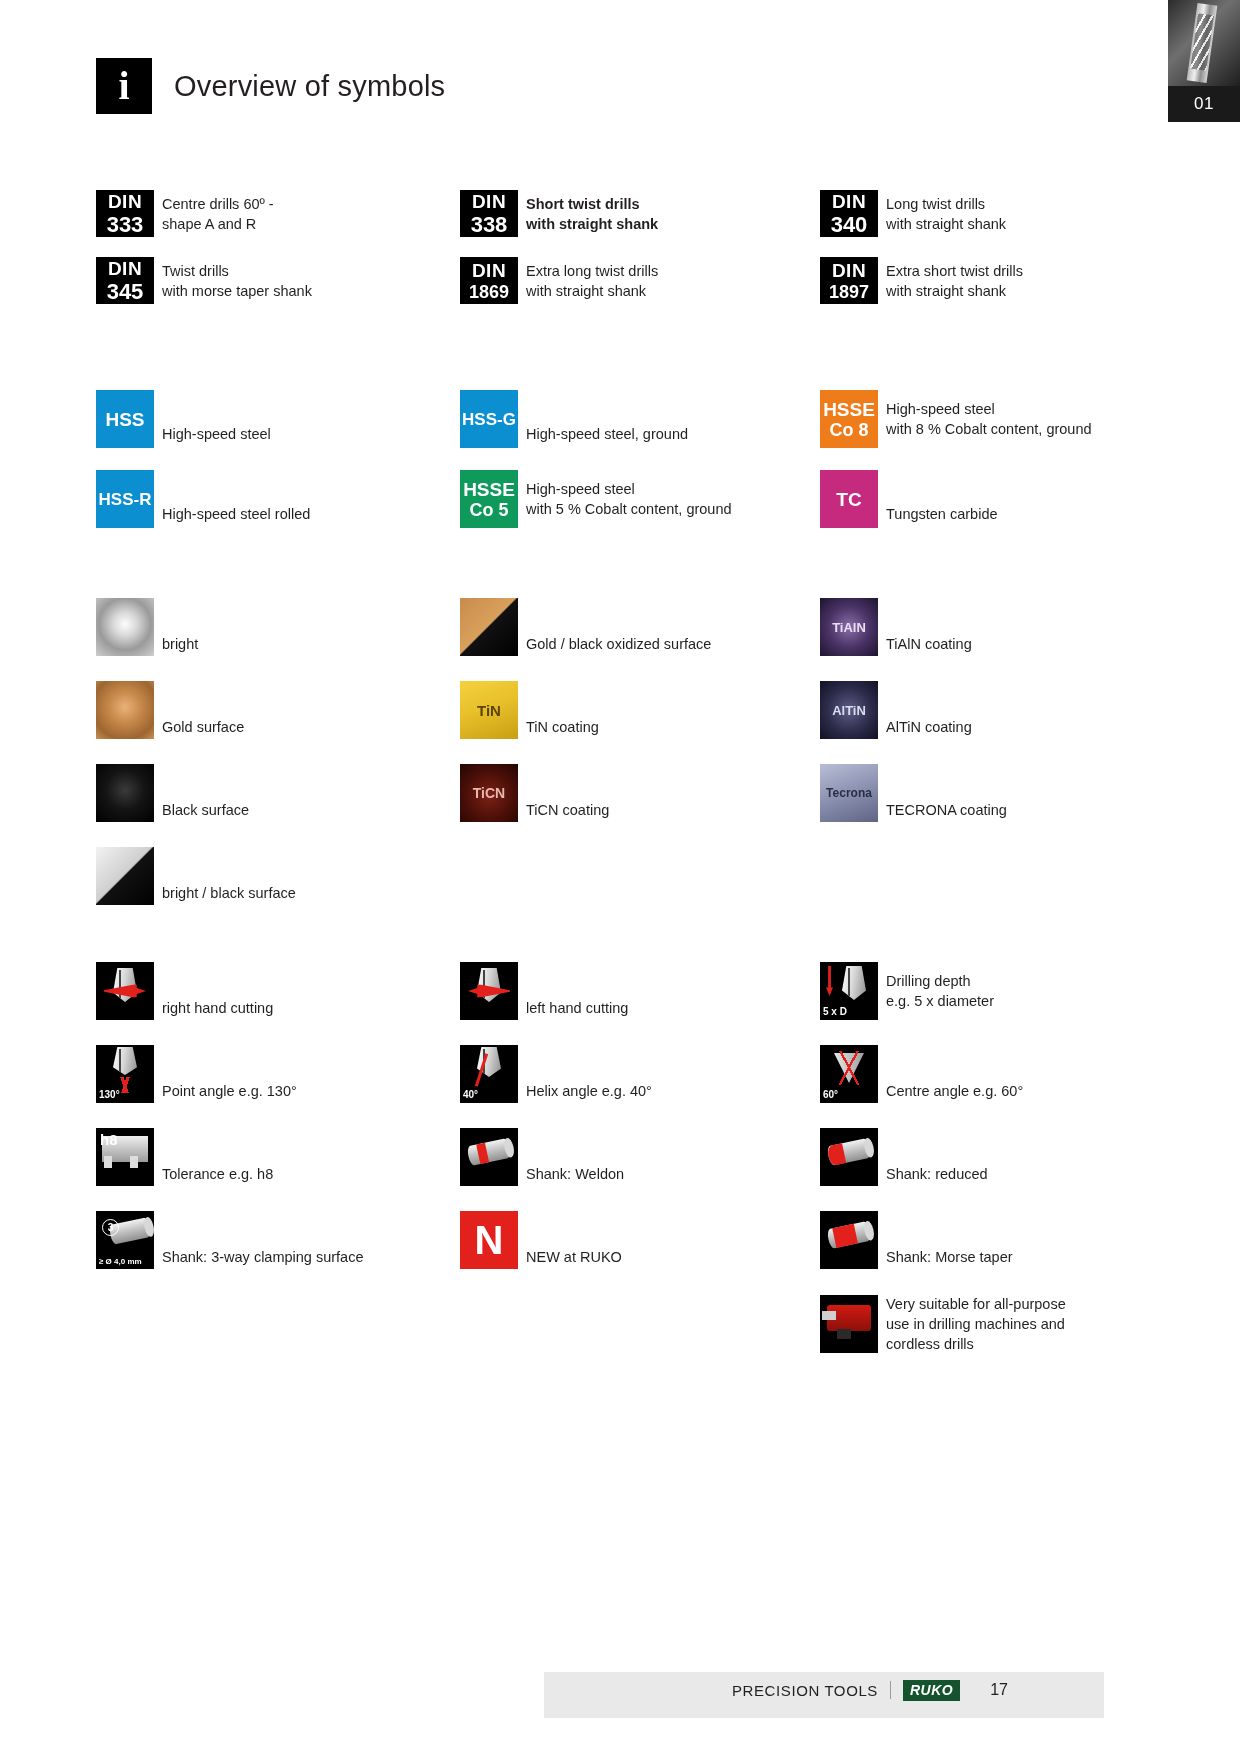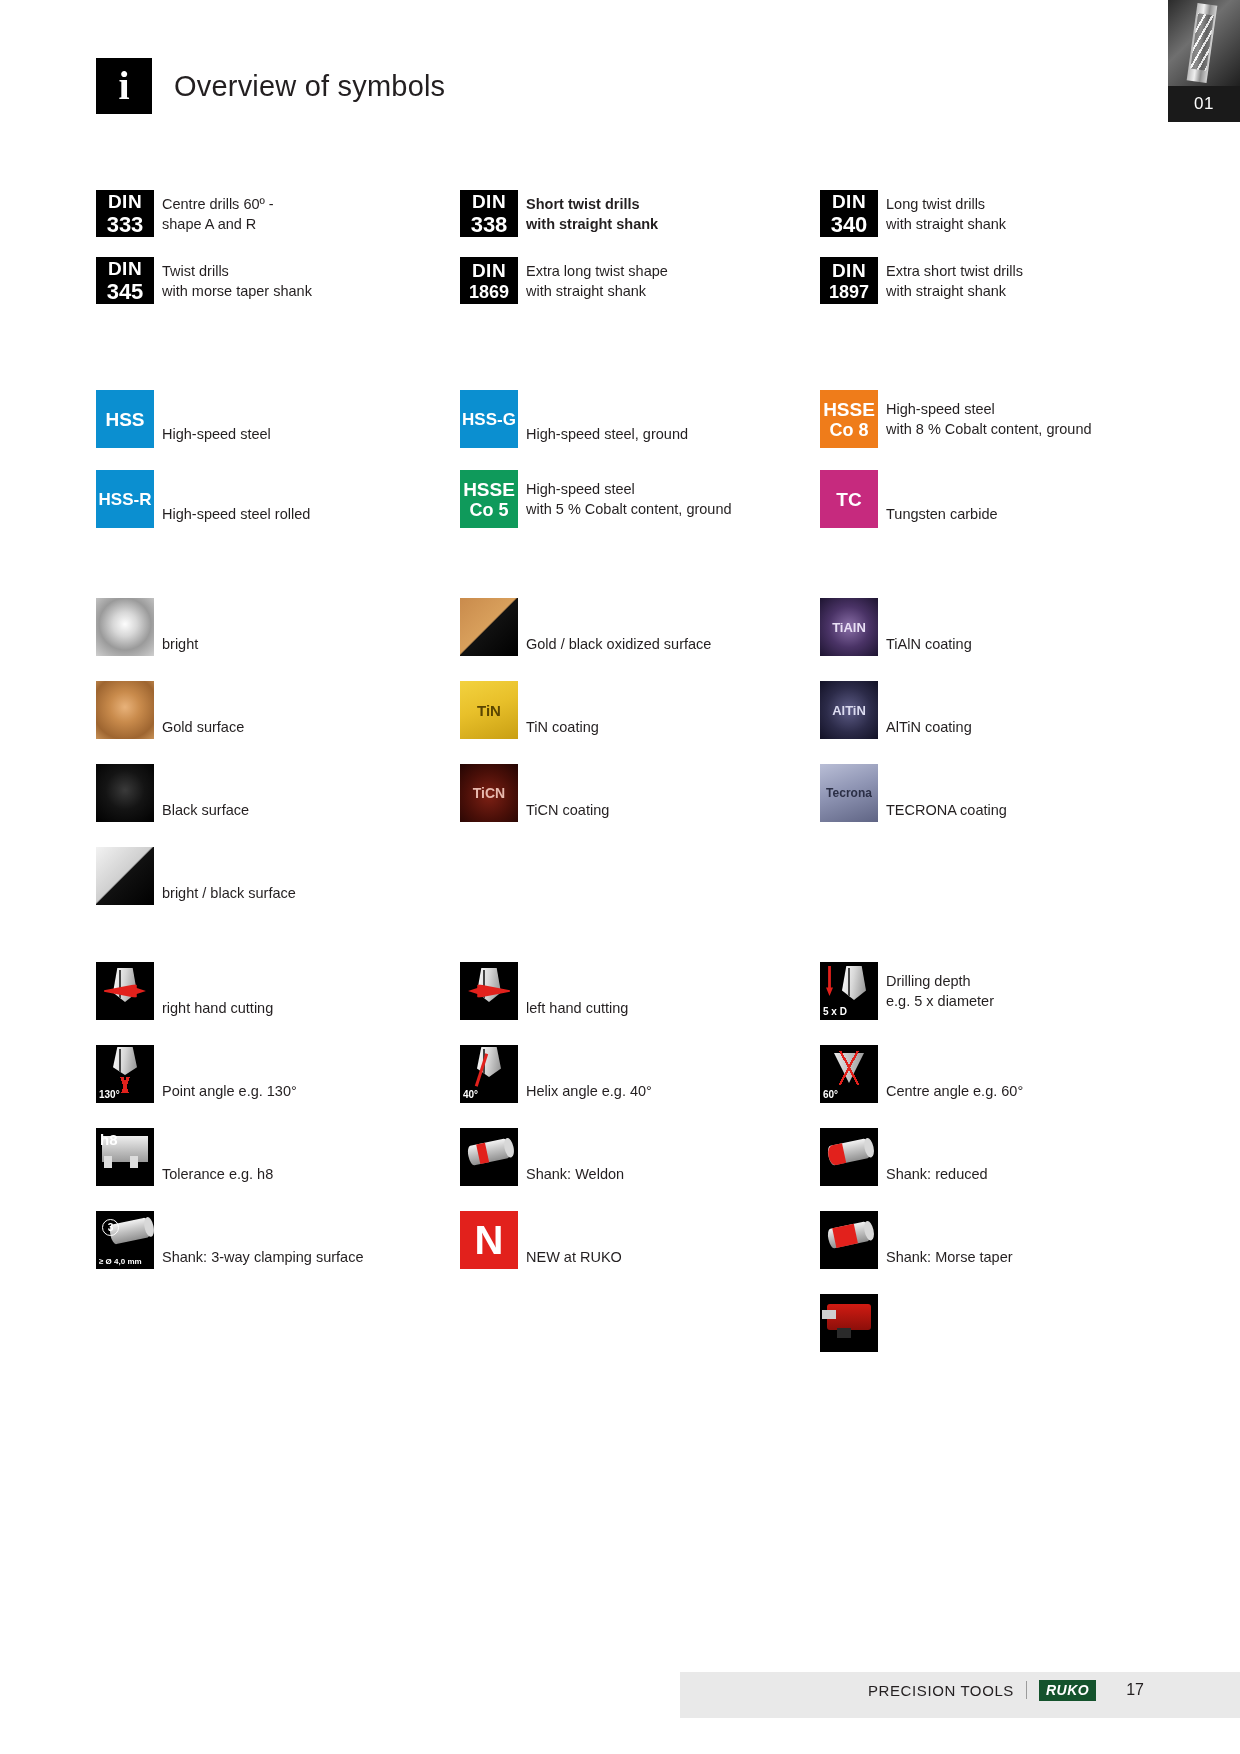--- a/index.html
+++ b/index.html
@@ -345,21 +345,21 @@
     font-size: 40px;
     font-weight: bold;
     color: #fff;
   }
 
   
   #page-footer {
     position: absolute;
     left: 0;
     bottom: 46px;
-    width: 1240px;
+    width: 1104px;
     height: 36px;
   }
   #page-footer .bar {
     position: absolute;
     right: 0;
     bottom: 0;
     height: 36px;
     display: flex;
     align-items: center;
     gap: 12px;
@@ -444,21 +444,21 @@
         <span class="l2">338</span>
       </div>
       <div class="caption" style="white-space:pre-line;font-weight:bold;">Short twist drills
 with straight shank</div>
     </div>
     <div class="row" style="margin-top:20px;">
       <div class="tile din">
         <span class="l1">DIN</span>
         <span class="l2 small">1869</span>
       </div>
-      <div class="caption" style="white-space:pre-line;">Extra long twist shape
+      <div class="caption" style="white-space:pre-line;">Extra long twist drills
 with straight shank</div>
     </div>
   </div>
 
   <div class="col c3">
     <div class="row">
       <div class="tile din">
         <span class="l1">DIN</span>
         <span class="l2">340</span>
       </div>
@@ -694,20 +694,23 @@
           <div class="cap"></div>
           <div style="position:absolute;left:6px;top:0;width:22px;height:20px;background:#e2211c;"></div>
         </div>
       </div>
       <div class="caption" style="align-self:flex-end;margin-bottom:2px;">Shank: Morse taper</div>
     </div>
     <div class="row">
       <div class="tile tech sq">
         <div class="machine"></div>
       </div>
+      <div class="caption" style="white-space:pre-line;">Very suitable for all-purpose
+use in drilling machines and
+cordless drills</div>
     </div>
   </div>
 </div>
 
 <div id="page-footer">
   <div class="bg"></div>
   <div class="bar">
     <span id="footer-precision">PRECISION TOOLS</span>
     <span id="footer-divider"></span>
     <span class="ruko-logo">RUKO</span>

